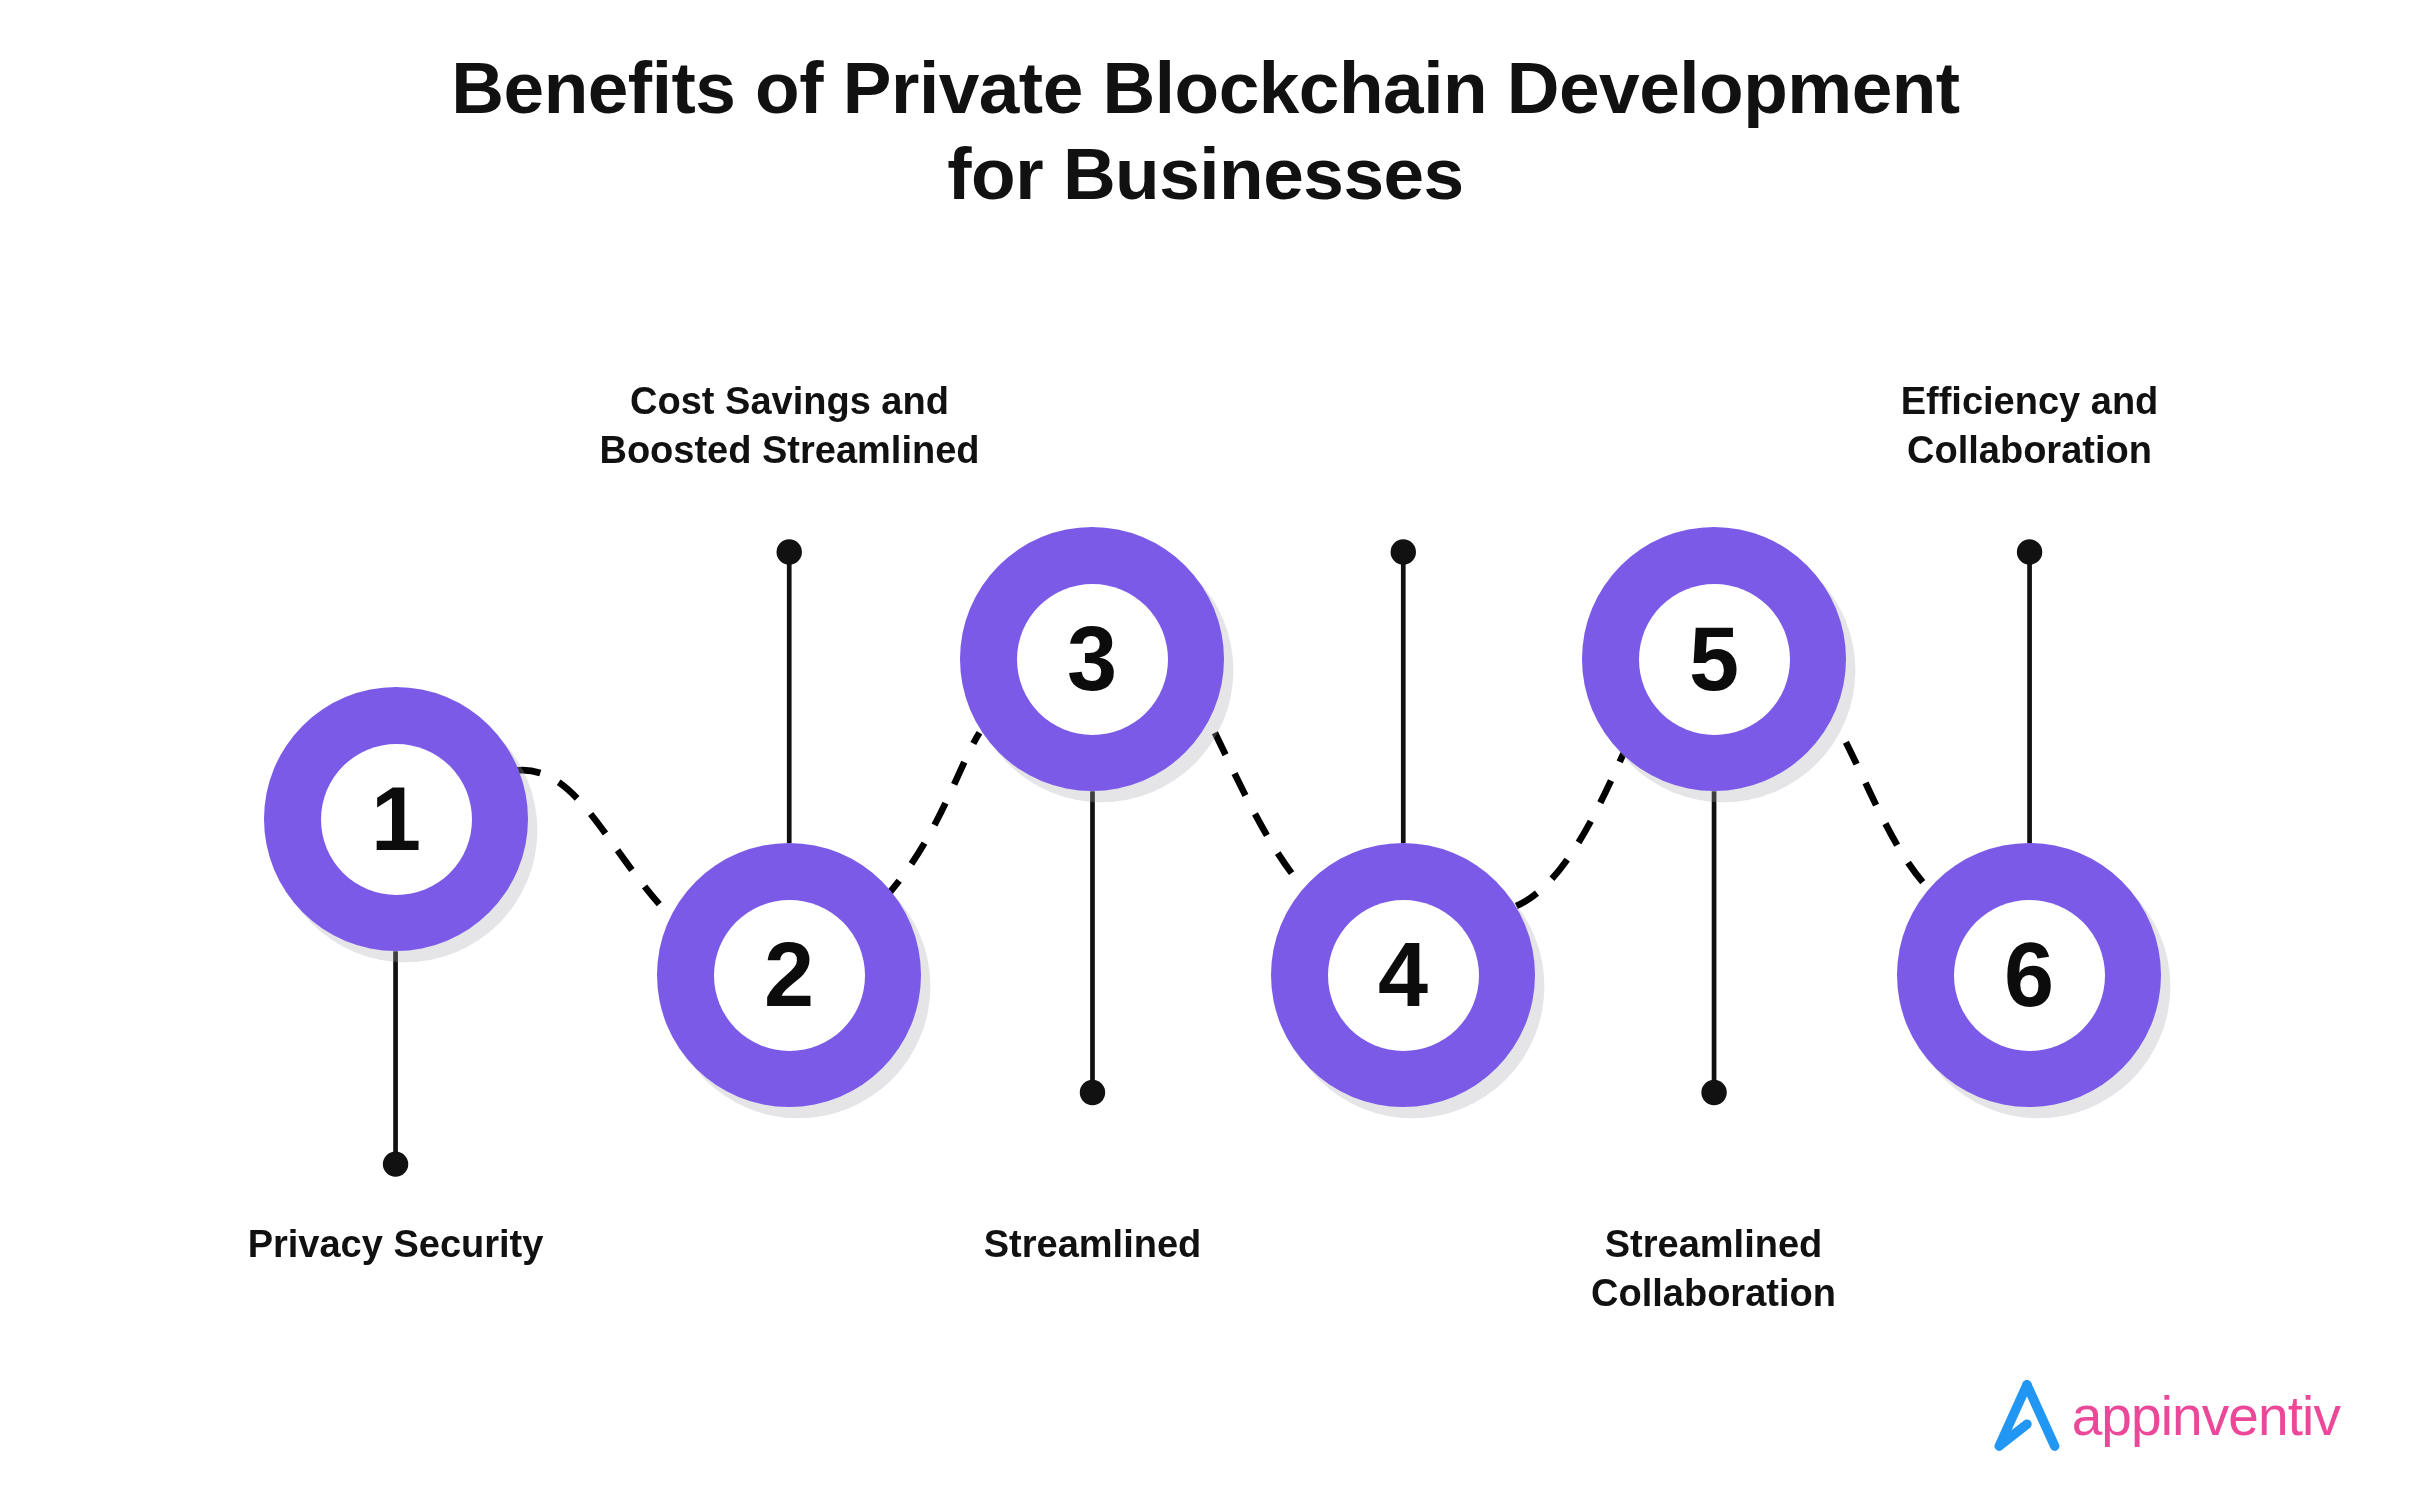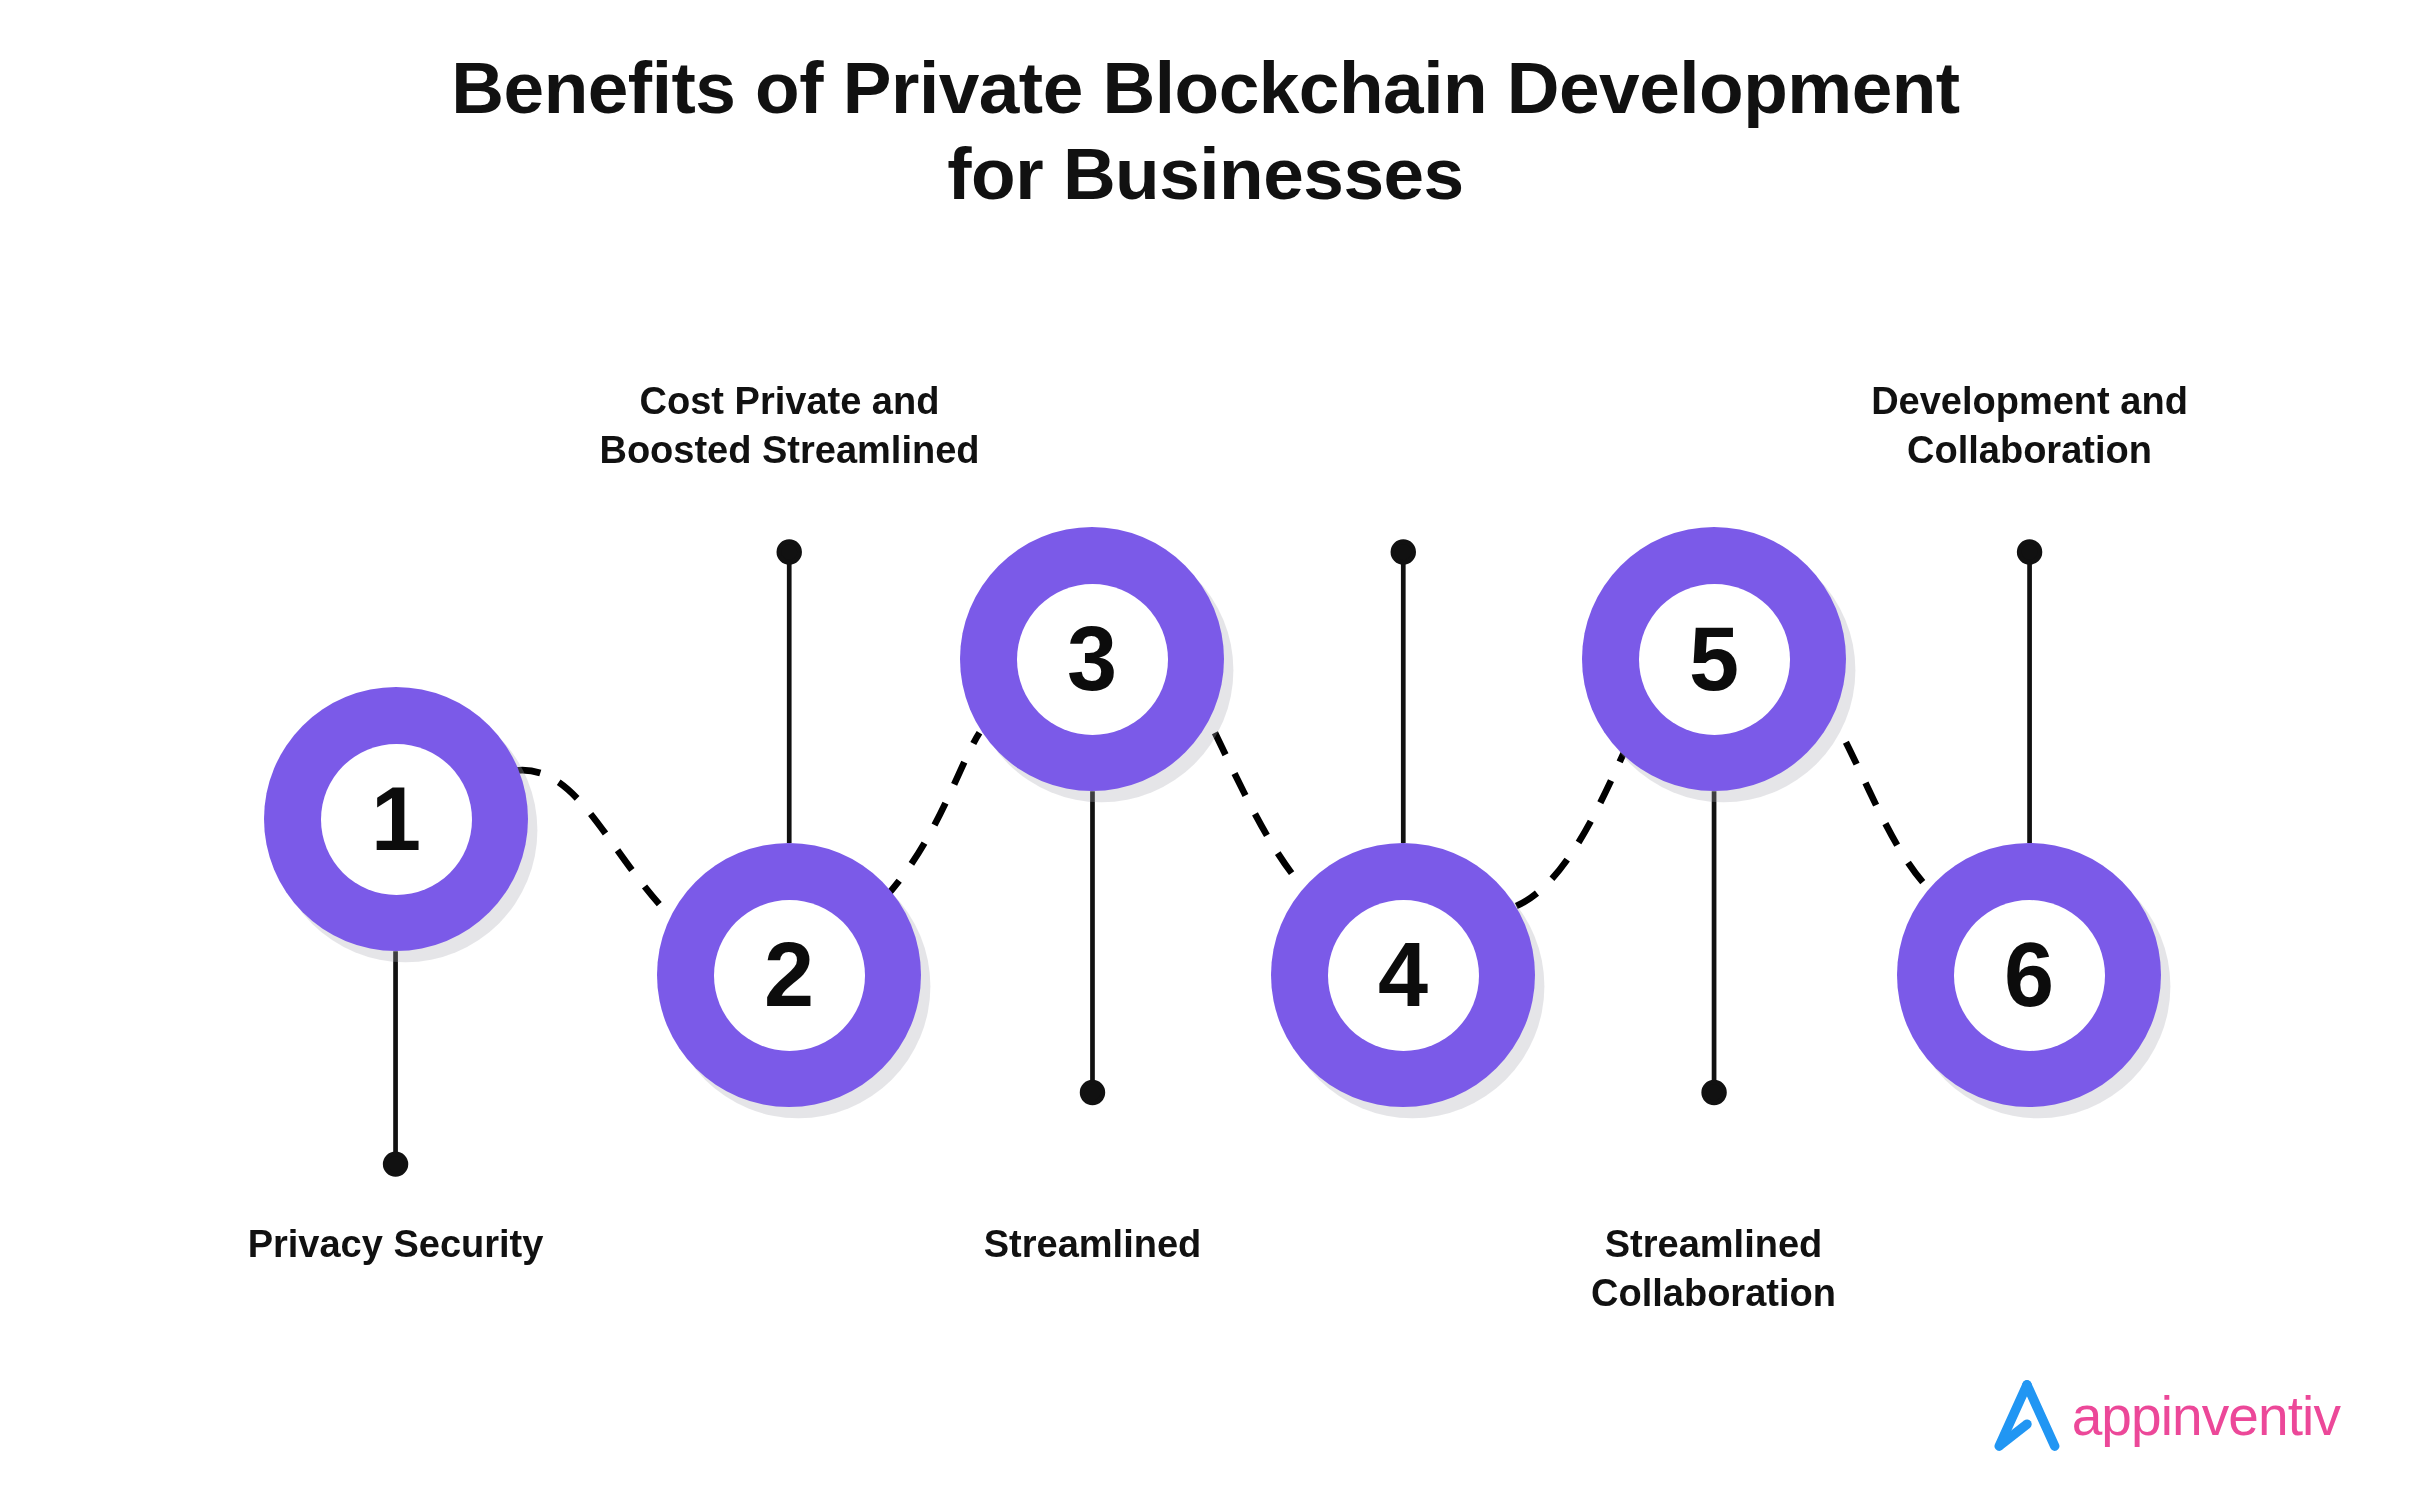--- a/index.html
+++ b/index.html
@@ -133,36 +133,36 @@
     <div class="inner">
       <span class="num">6</span>
     </div>
   </div>
 
   <div class="label" style="left:160px;top:1220px;width:471px;">
     <div>Privacy Security</div>
   </div>
 
   <div class="label" style="left:554px;top:377px;width:471px;">
-    <div>Cost Private and</div>
+    <div>Cost Savings and</div>
     <div>Boosted Streamlined</div>
   </div>
 
   <div class="label" style="left:857px;top:1220px;width:471px;">
     <div>Streamlined</div>
   </div>
 
 
   <div class="label" style="left:1478px;top:1220px;width:471px;">
     <div>Streamlined</div>
     <div>Collaboration</div>
   </div>
 
   <div class="label" style="left:1794px;top:377px;width:471px;">
-    <div>Development and</div>
+    <div>Efficiency and</div>
     <div>Collaboration</div>
   </div>
 
   <div class="logo">
     <svg class="mark" viewBox="0 0 100 100">
       <path d="M52 8 L90 92" fill="none" stroke="#2196F3" stroke-width="13" stroke-linecap="round"></path>
       <path d="M52 8 L14 92" fill="none" stroke="#2196F3" stroke-width="13" stroke-linecap="round"></path>
       <path d="M16 90 L52 62" fill="none" stroke="#2196F3" stroke-width="13" stroke-linecap="round"></path>
     </svg>
     <span class="word">appinventiv</span>

